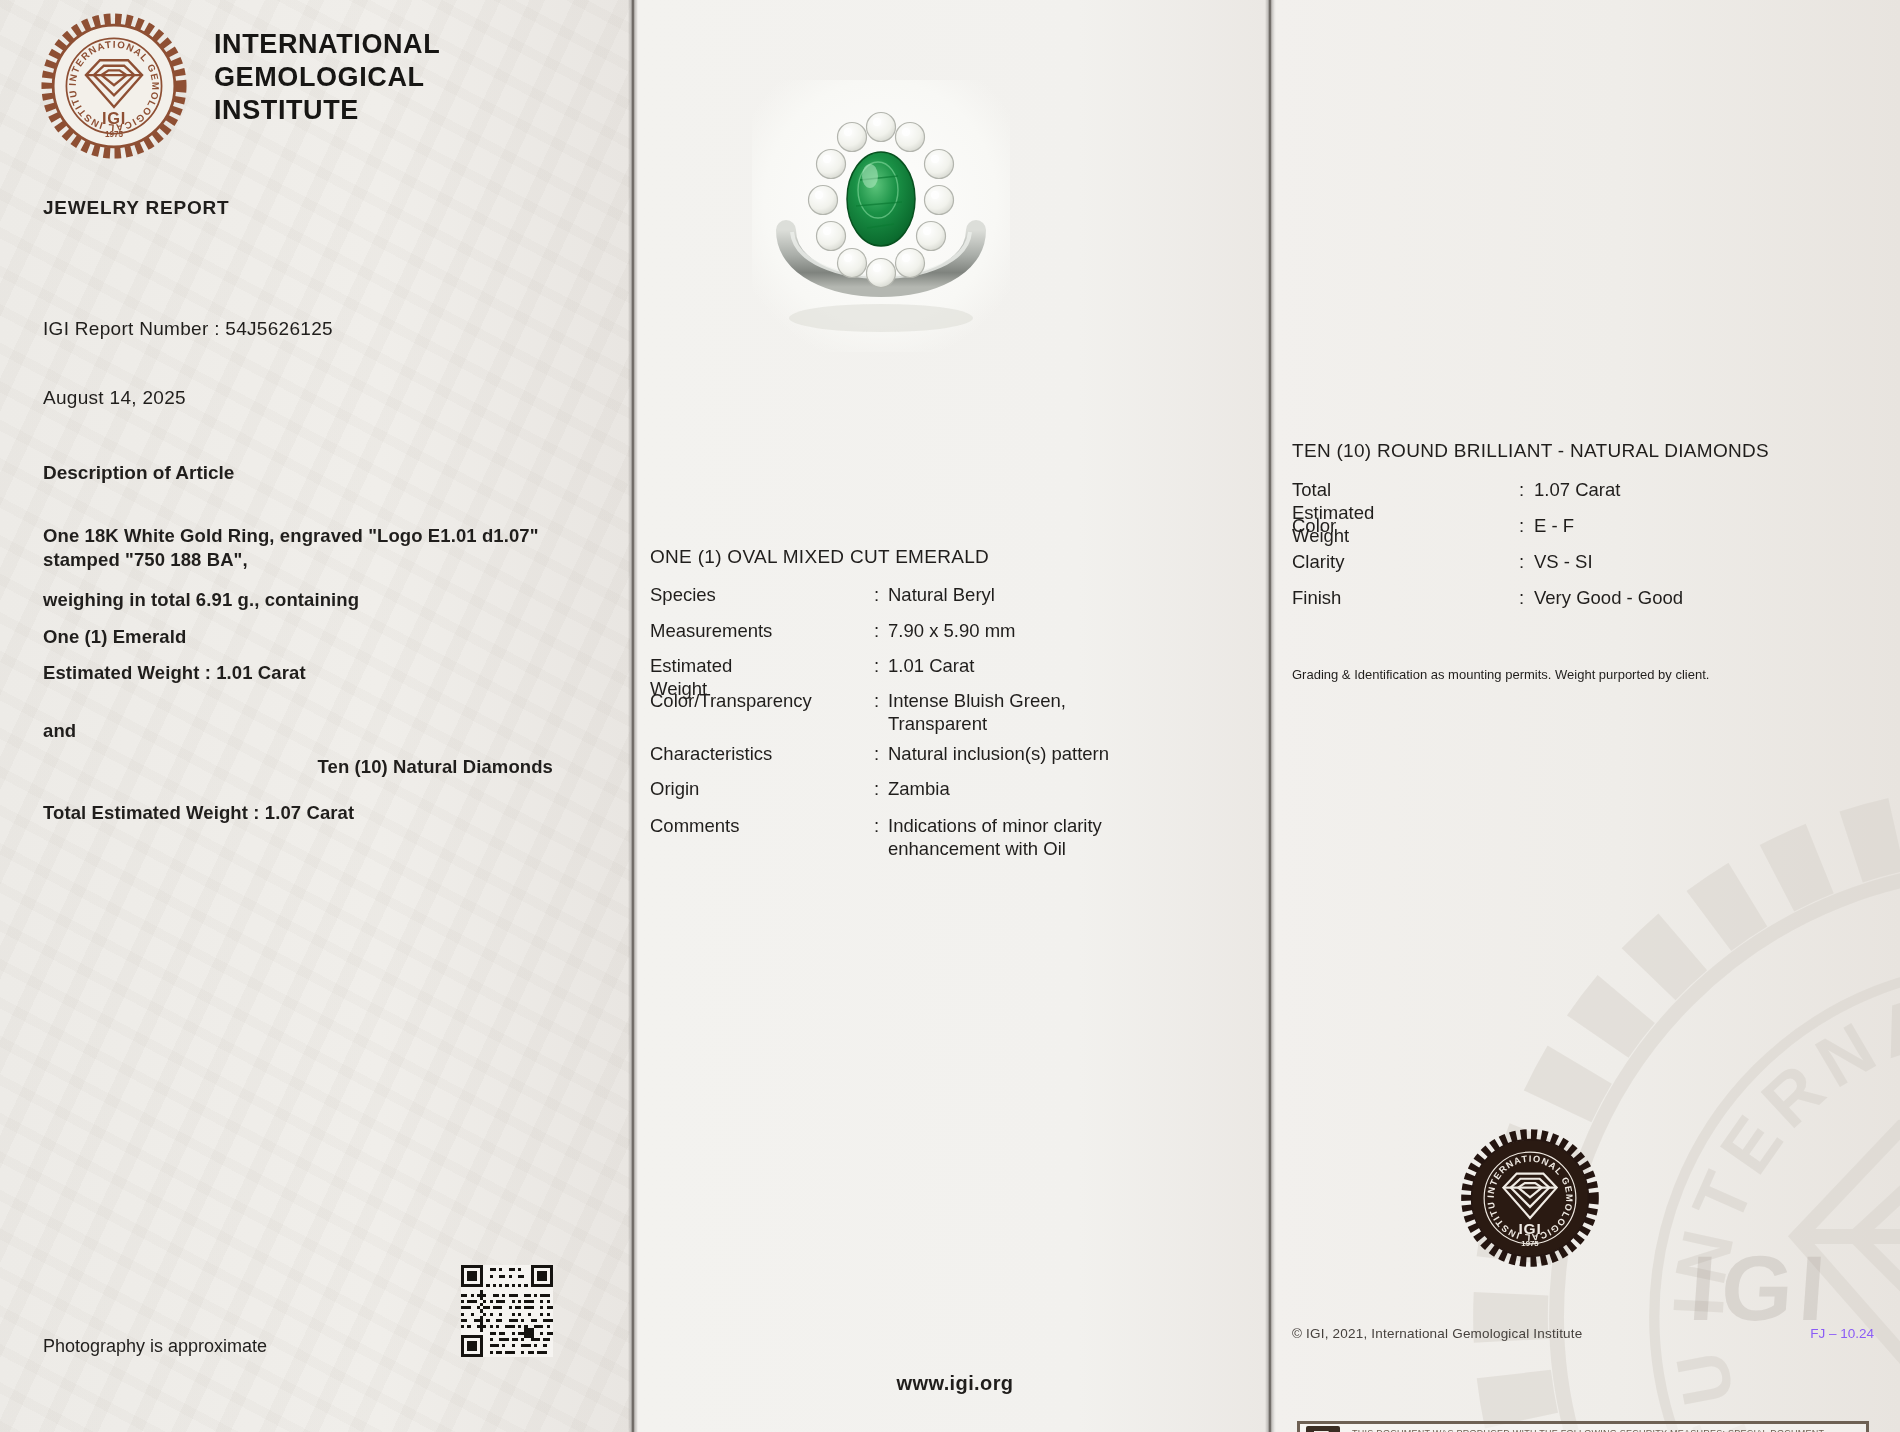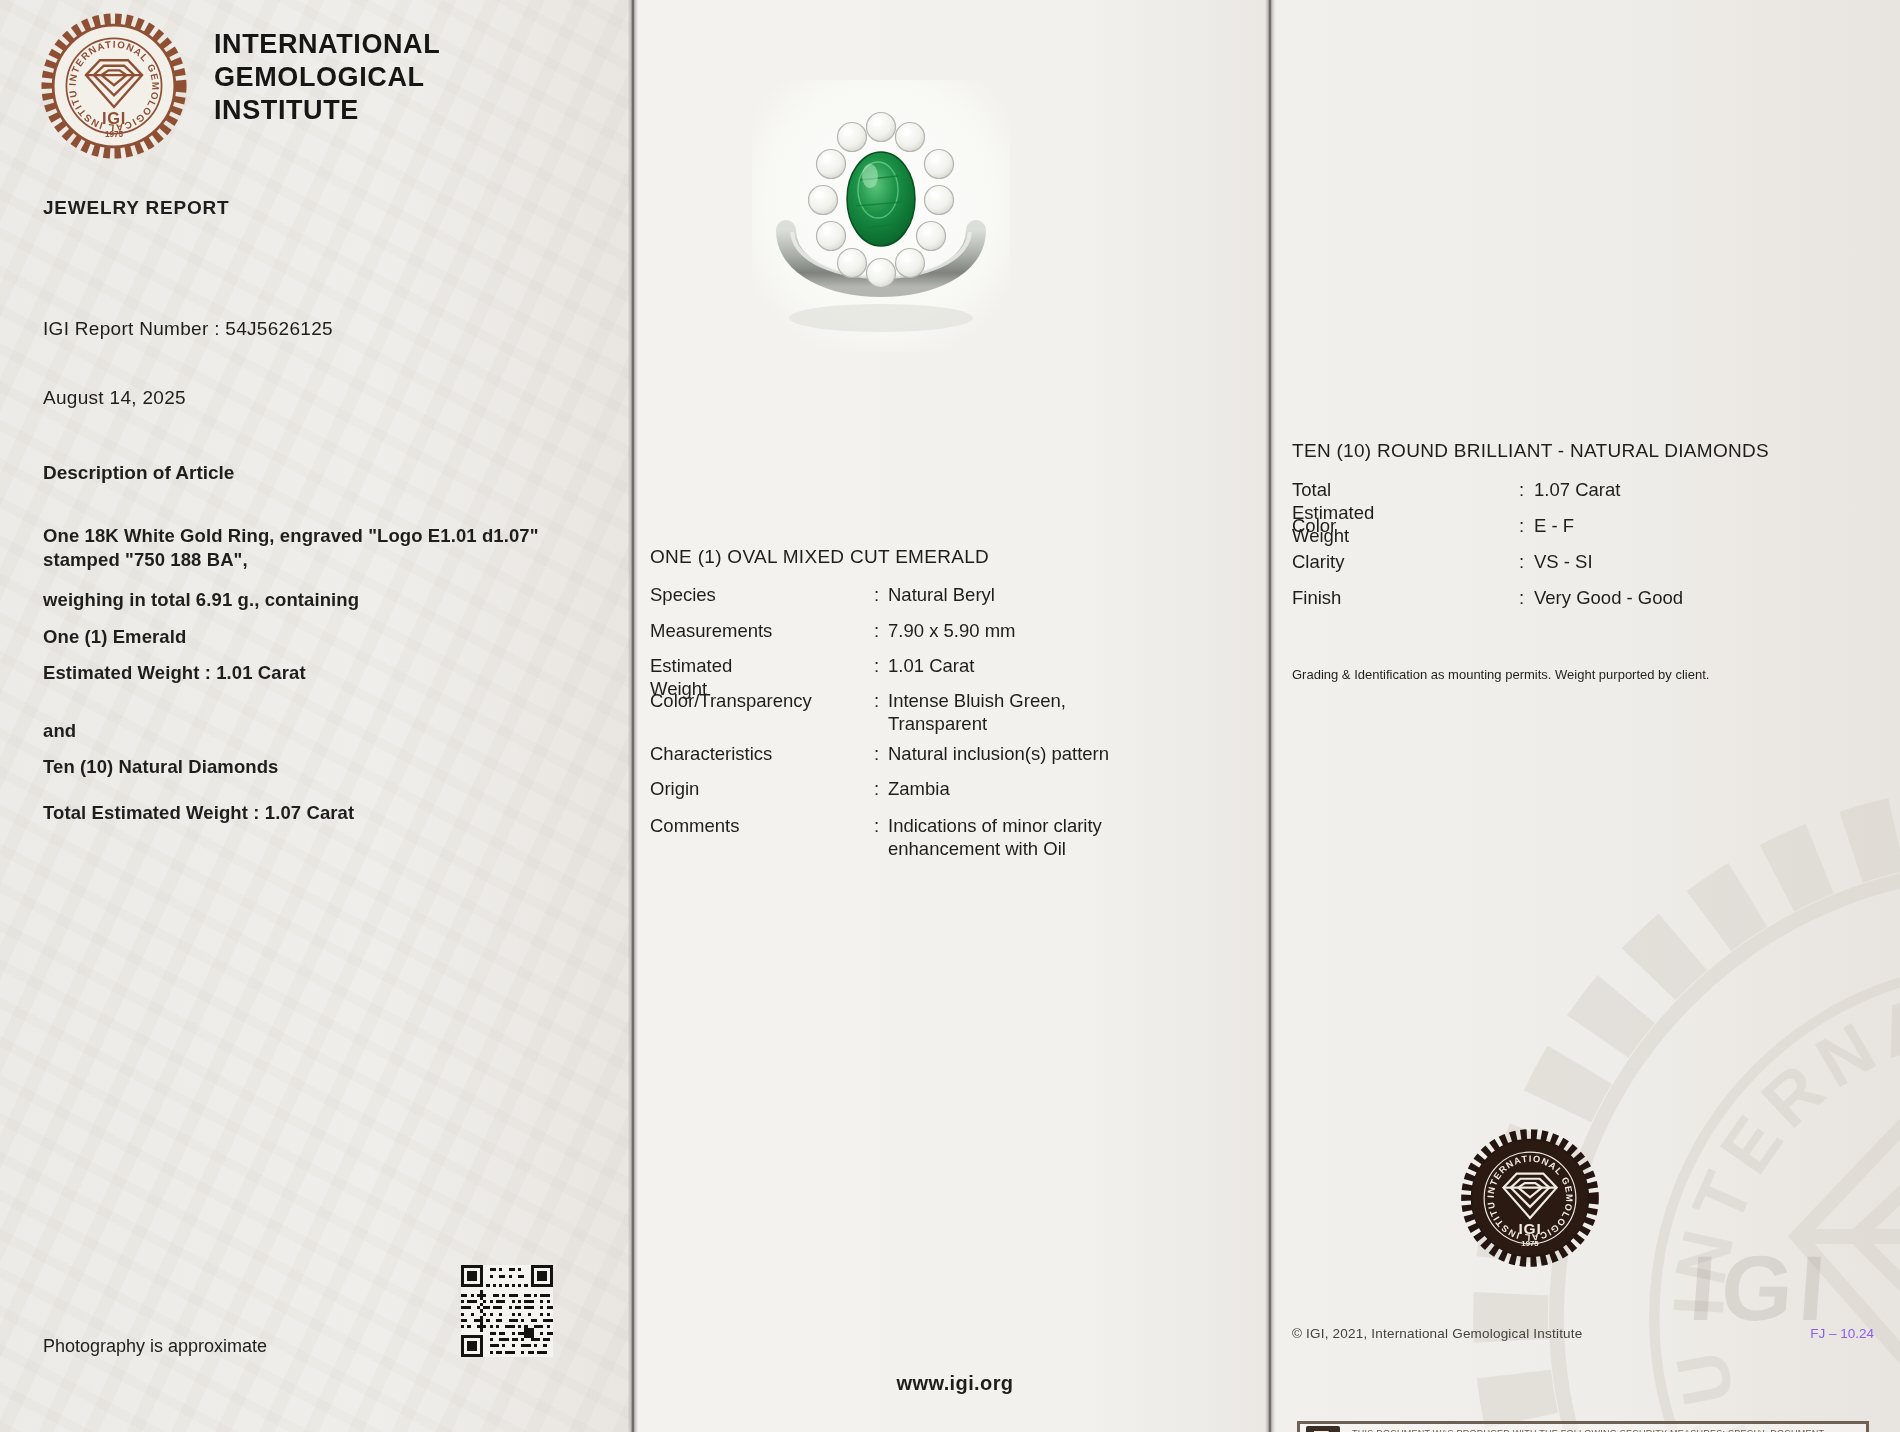--- a/index.html
+++ b/index.html
@@ -113,21 +113,21 @@
   <div class="abs report-type">JEWELRY REPORT</div>
   <div class="abs report-number">IGI Report Number : 54J5626125</div>
   <div class="abs report-date">August 14, 2025</div>
   <div class="abs desc-heading">Description of Article</div>
 
   <div class="abs desc-par" style="top:524px;">One 18K White Gold Ring, engraved "Logo E1.01 d1.07" stamped "750 188 BA",</div>
   <div class="abs desc-par" style="top:588px;">weighing in total 6.91 g., containing</div>
   <div class="abs desc-par" style="top:625px;">One (1) Emerald</div>
   <div class="abs desc-par" style="top:661px;">Estimated Weight : 1.01 Carat</div>
   <div class="abs desc-par" style="top:719px;">and</div>
-  <div class="abs desc-par" style="top:755px;">Ten (10) Natural Diamonds</div>
+  <div class="abs desc-par" style="top:755px;text-align:right;">Ten (10) Natural Diamonds</div>
   <div class="abs desc-par" style="top:801px;">Total Estimated Weight : 1.07 Carat</div>
 
   <div class="abs photo-note">Photography is approximate</div>
 
   <svg class="abs qr" viewBox="0 0 29 29" shape-rendering="crispEdges">
     <rect x="0" y="0" width="29" height="29" fill="#f6f4f1"></rect>
     <g fill="#151310">
       <rect x="0" y="0" width="7" height="7"></rect>
         <rect x="22" y="0" width="7" height="7"></rect>
         <rect x="0" y="22" width="7" height="7"></rect>

